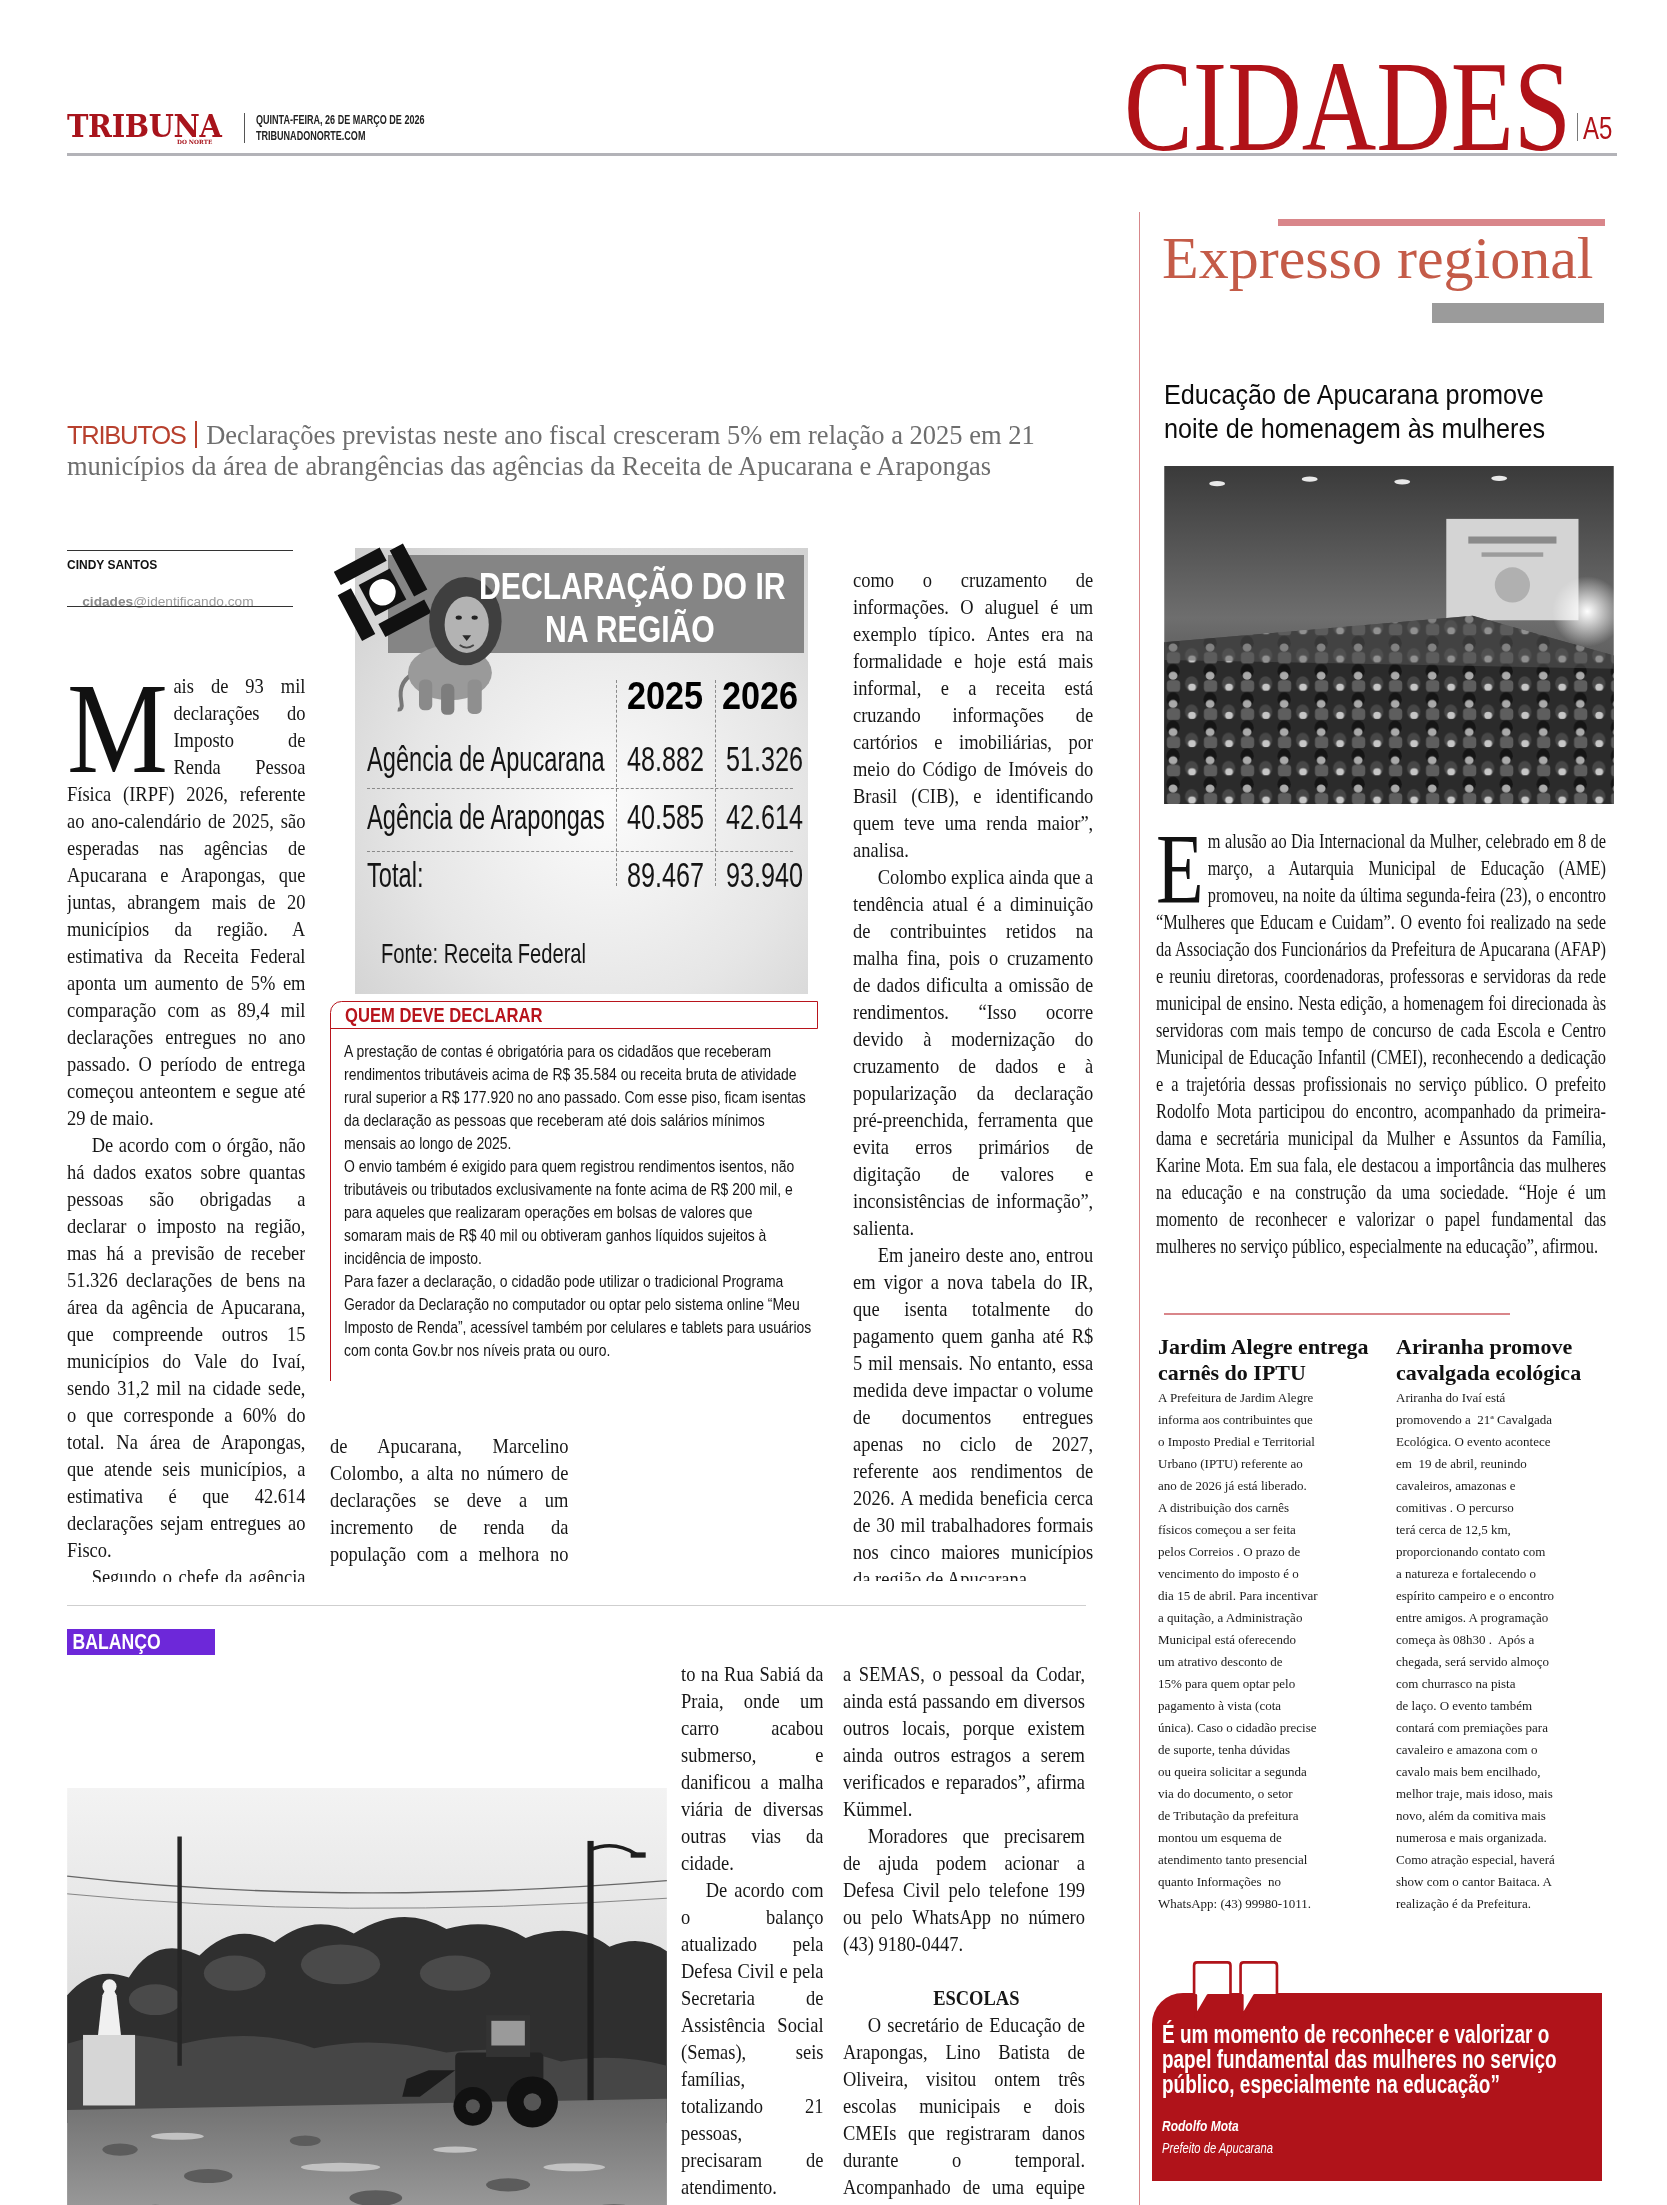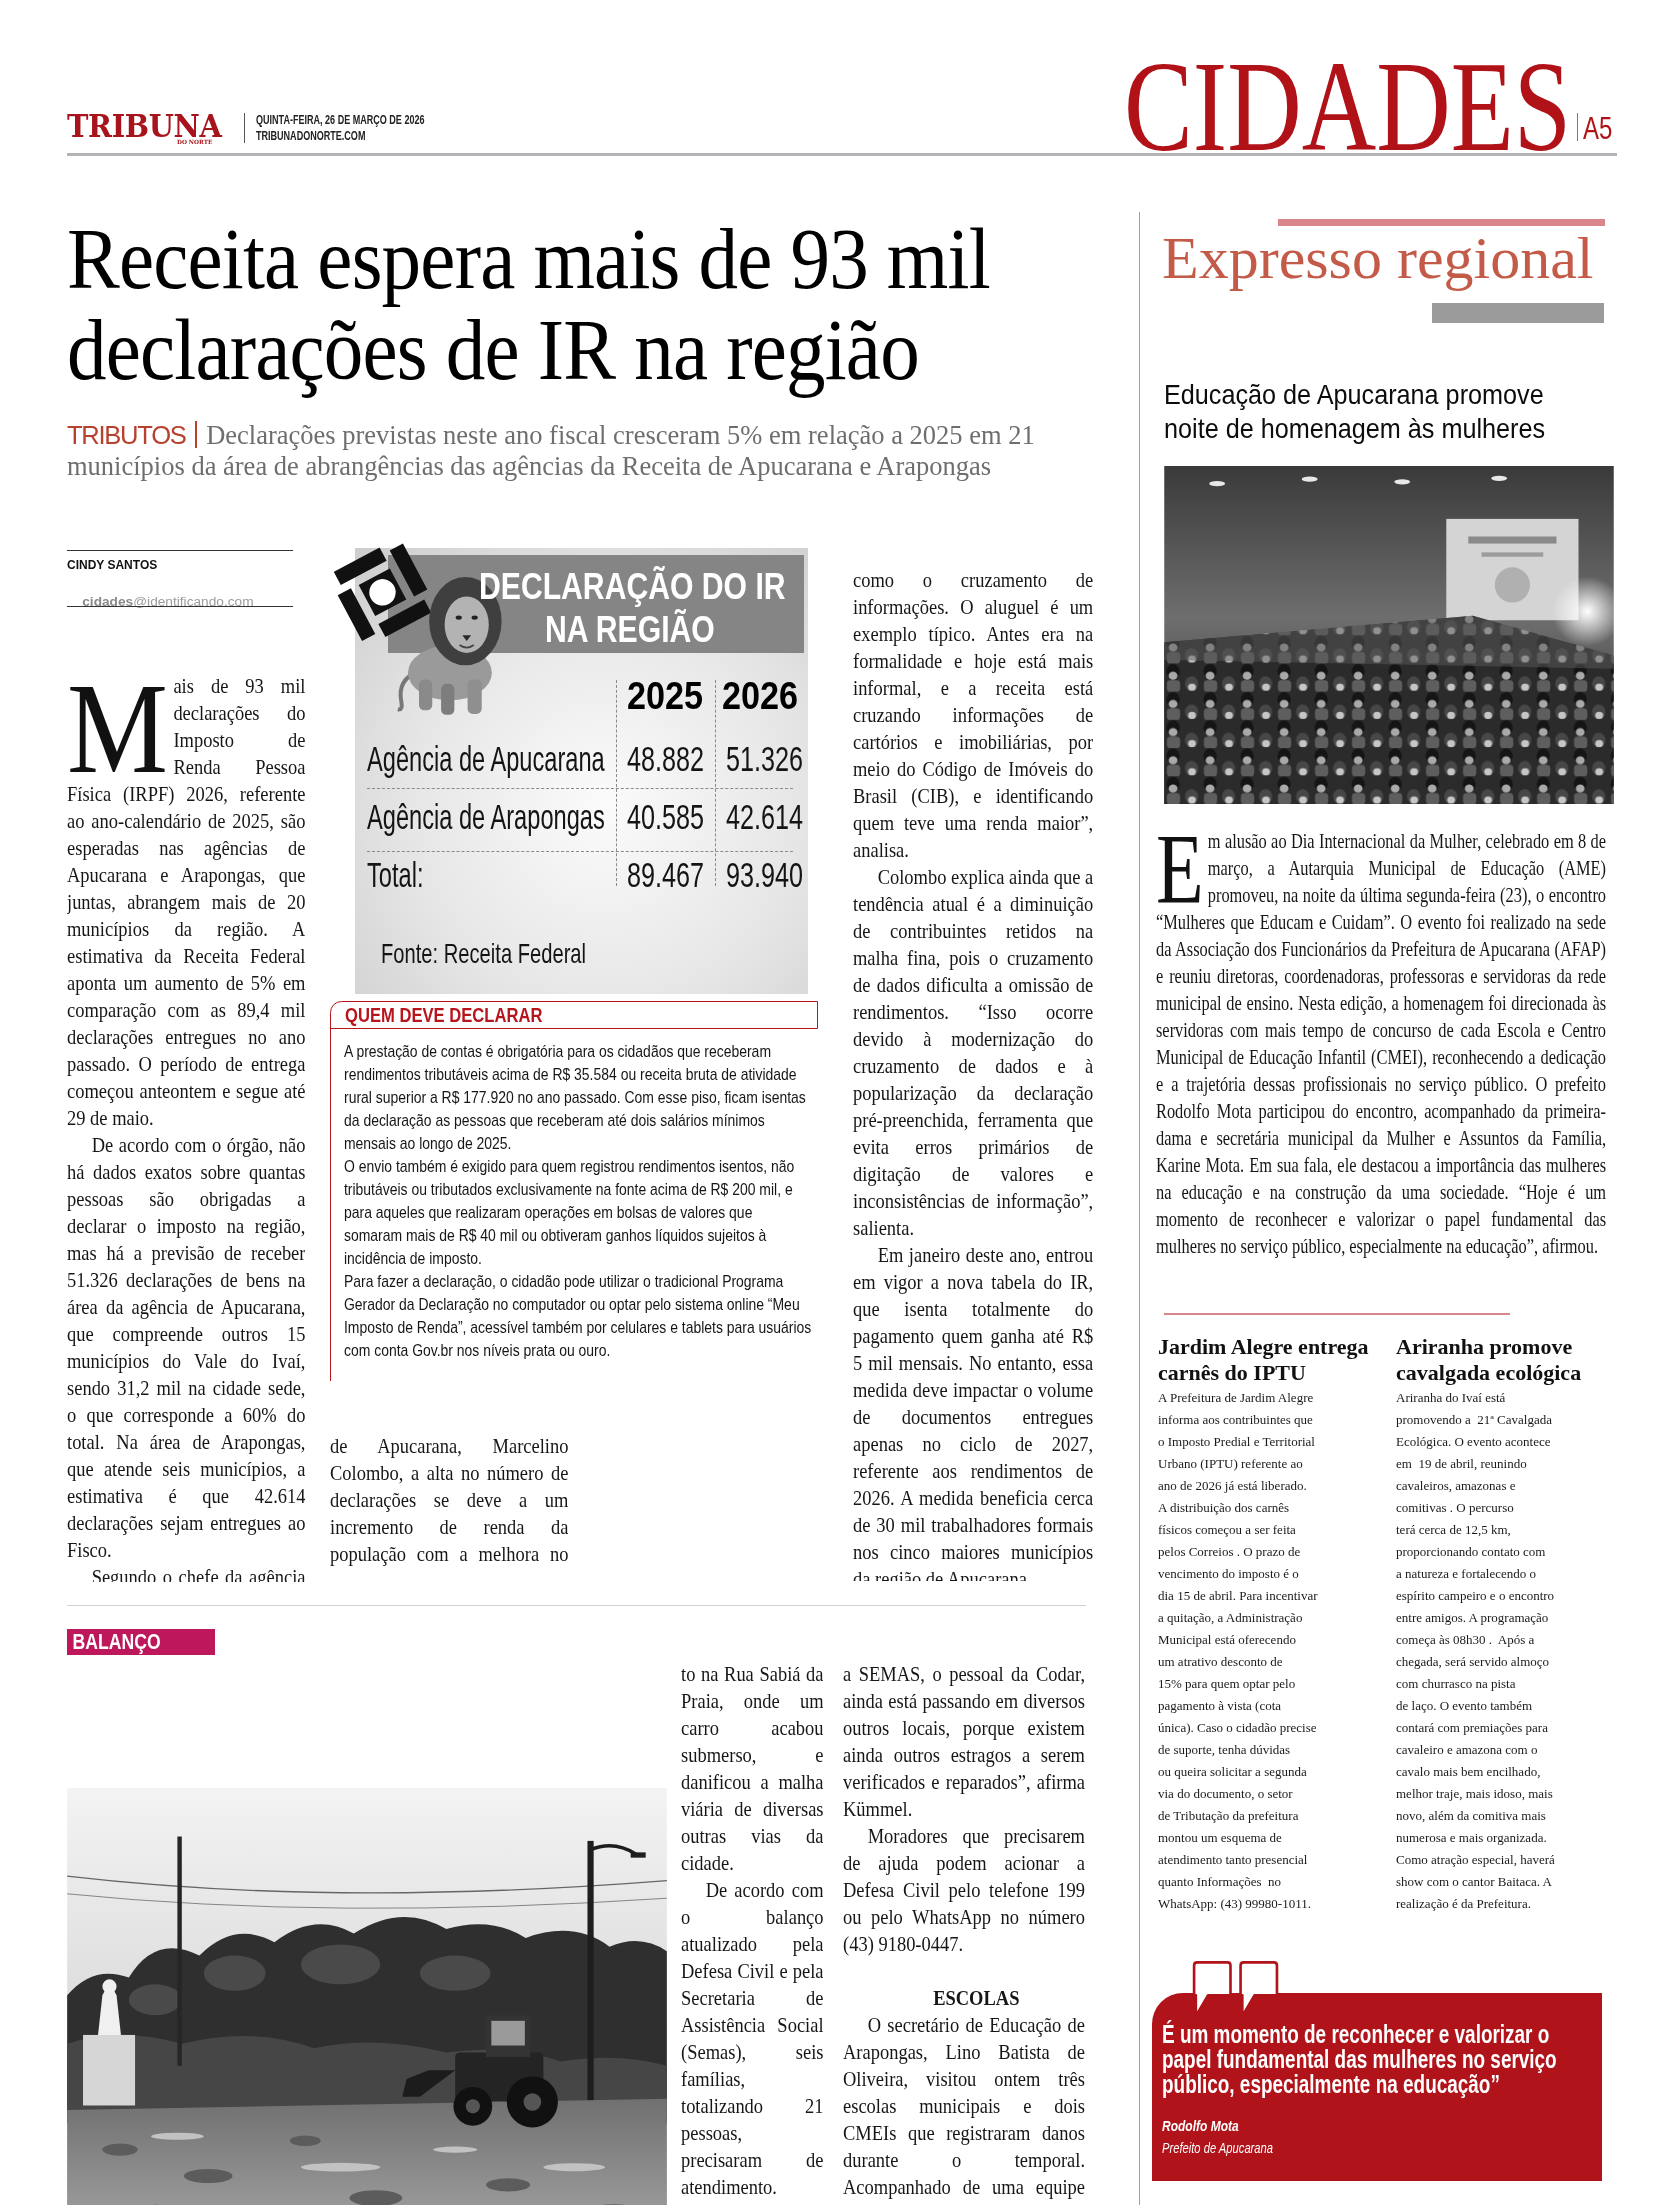--- a/index.html
+++ b/index.html
@@ -45,24 +45,20 @@
 
   <div class="a" style="left:1124px;top:42px">
     <div class="sx serif" style="transform:scaleX(.8);font-size:129px;line-height:129px;color:#b01218;white-space:pre">CIDADES</div>
   </div>
   <div class="a" style="left:1577px;top:113px;width:1.3px;height:28px;background:#7a7a7a"></div>
   <div class="a" style="left:1583px;top:112px">
     <div class="sx sans" style="transform:scaleX(.75);font-size:32px;line-height:32px;color:#b01218;white-space:pre">A5</div>
   </div>
   <div class="a" style="left:67px;top:153px;width:1550px;height:3.1px;background:#b3b3b8"></div>
 
-  <div class="a" style="left:67px;top:214px">
-    <div class="sx serif pre" style="transform:scaleX(.92);font-size:86px;line-height:91px;color:#000;letter-spacing:-0.9px">Receita espera mais de 93 mil
-declarações de IR na região</div>
-  </div>
 
   <div class="a serif" style="left:67px;top:420px;width:1010px;font-size:26.5px;line-height:31px;color:#6e6e6e">
     <span class="sans" style="color:#b8402e;font-size:25.6px;letter-spacing:-1.3px">TRIBUTOS</span><span style="display:inline-block;width:1.3px;height:27px;background:#b8402e;margin:0 9.7px 0 9.7px;vertical-align:-4.4px"></span><span>Declarações previstas neste ano fiscal cresceram 5% em relação a 2025 em 21 municípios da área de abrangências das agências da Receita de Apucarana e Arapongas</span>
   </div>
 
   <div class="a" style="left:67px;top:550px;width:226px;height:1.3px;background:#333"></div>
   <div class="a sans" style="left:67px;top:557px;font-weight:bold;font-size:12px;line-height:16px;color:#111;white-space:pre">CINDY SANTOS</div>
   <div class="a sans" style="left:67px;top:579px;font-size:13.7px;line-height:15px;white-space:pre">
     <span style="font-weight:bold;color:#8a8a8a">cidades</span><span style="color:#9c9c9c">@identificando.com</span>
   </div>
@@ -170,21 +166,21 @@
   <div class="col" style="left:853px;top:567px;width:240px;height:1014px">
     <div class="sx txt" style="width:273px;transform:scaleX(.88)">
       <p class="ni">como o cruzamento de informações. O aluguel é um exemplo típico. Antes era na formalidade e hoje está mais informal, e a receita está cruzando informações de cartórios e imobiliárias, por meio do Código de Imóveis do Brasil (CIB), e identificando quem teve uma renda maior”, analisa.</p>
       <p>Colombo explica ainda que a tendência atual é a diminuição de contribuintes retidos na malha fina, pois o cruzamento de dados dificulta a omissão de rendimentos. “Isso ocorre devido à modernização do cruzamento de dados e à popularização da declaração pré-preenchida, ferramenta que evita erros primários de digitação de valores e inconsistências de informação”, salienta.</p>
       <p>Em janeiro deste ano, entrou em vigor a nova tabela do IR, que isenta totalmente do pagamento quem ganha até R$ 5 mil mensais. No entanto, essa medida deve impactar o volume de documentos entregues apenas no ciclo de 2027, referente aos rendimentos de 2026. A medida beneficia cerca de 30 mil trabalhadores formais nos cinco maiores municípios da região de Apucarana.</p>
     </div>
   </div>
 
   <div class="a" style="left:67px;top:1605px;width:1019px;height:1.3px;background:#cfcfcf"></div>
 
-  <div class="a" style="left:67px;top:1629px;width:148px;height:25.6px;background:#be185d;overflow:hidden">
+  <div class="a" style="left:67px;top:1629px;width:148px;height:25.6px;background:#6d28d9;overflow:hidden">
     <div class="sx sans" style="transform:scaleX(.8);font-weight:bold;font-size:22px;line-height:25.6px;color:#fff;padding-left:7px;white-space:pre">BALANÇO</div>
   </div>
 
   <svg class="a" style="left:67px;top:1788px" width="600" height="448" viewBox="0 0 1360 1016">
     <defs>
       <linearGradient id="skyG" x1="0" y1="0" x2="0" y2="1">
           <stop offset="0" stop-color="#f3f3f3"></stop>
           <stop offset="1" stop-color="#c6c6c6"></stop>
         </linearGradient>
       <linearGradient id="groundG" x1="0" y1="0" x2="0" y2="1">

